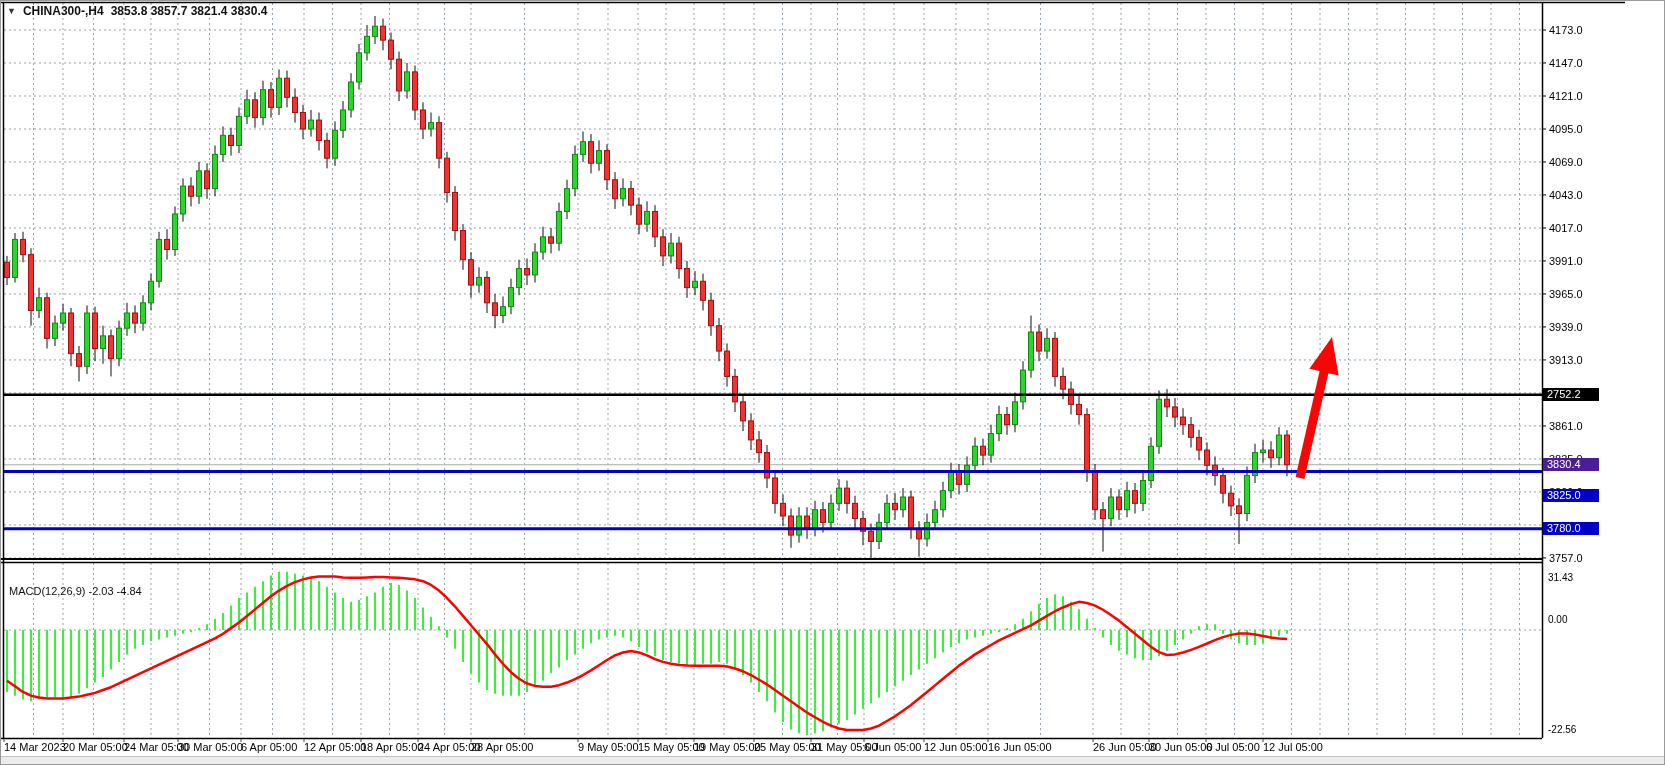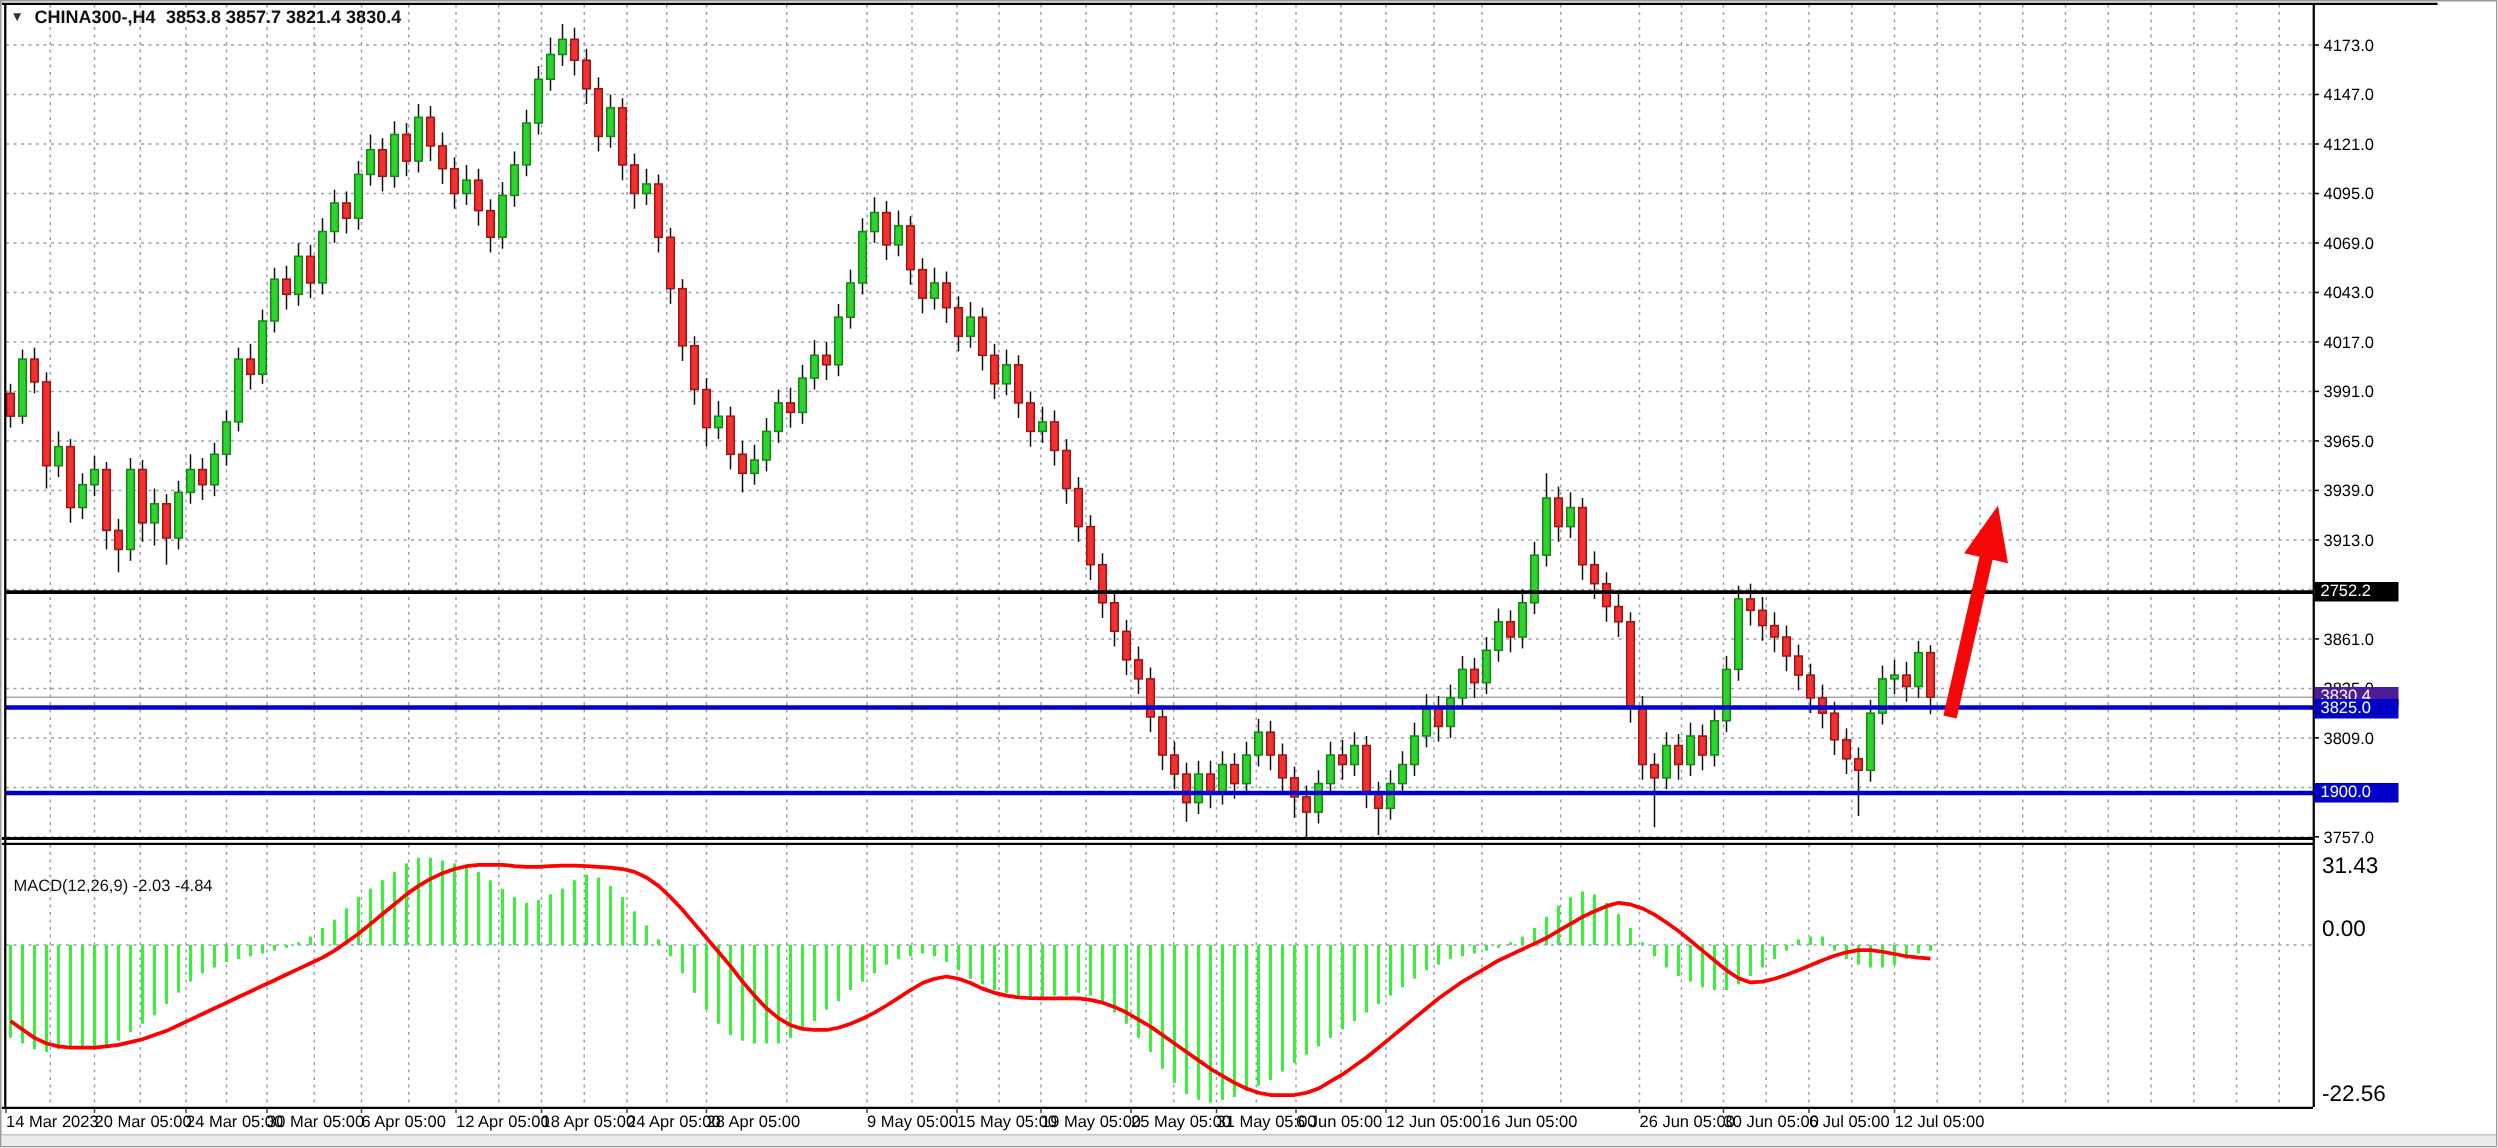--- a/index.html
+++ b/index.html
@@ -7,21 +7,21 @@
           font-family:"Liberation Sans",sans-serif;overflow:hidden;
           border:1px solid #9a9a9a;box-sizing:border-box;}
   svg{position:absolute;left:0;top:0;}
   .overlay{position:absolute;z-index:5;}
   .title-bar{left:6px;top:3px;display:flex;align-items:center;gap:7px;
              font-size:12px;font-weight:bold;color:#111;}
   .tri{font-size:9px;color:#333;line-height:10px;cursor:pointer;}
   .macd-info{left:8px;top:584px;font-size:11px;color:#111;}
   .px-box{left:1542px;width:52px;height:13px;font-size:11px;line-height:13px;
           padding-left:4px;color:#fff;}
-  .macd-scale{left:1547px;font-size:15px;color:#000;height:12px;line-height:12px;}
+  .macd-scale{left:1547px;font-size:10px;color:#000;height:12px;line-height:12px;}
   .bottom-strip{left:0;top:755px;width:1665px;height:10px;background:#ececec;
                 border-top:1px solid #c4c4c4;}
 </style>
 </head>
 <body>
 
 <div class="screen">
 
   <svg id="svg" width="1665" height="765">
       <g stroke="#95a3b1" stroke-width="1" stroke-dasharray="2 3">
@@ -732,21 +732,21 @@
   <div class="overlay title-bar">
     <span class="tri">▼</span>
     <span>CHINA300-,H4</span>
     <span>3853.8 3857.7 3821.4 3830.4</span>
   </div>
 
   <div class="overlay macd-info">MACD(12,26,9) -2.03 -4.84</div>
 
   <div class="overlay px-box" id="box-black" style="top: 387px; background: rgb(0, 0, 0); color: rgb(255, 255, 255);">2752.2</div>
   <div class="overlay px-box" id="box-current" style="top: 457px; background: #4c1d95; color: rgb(255, 255, 255);">3830.4</div>
-  <div class="overlay px-box" id="box-blue1" style="top: 465px; background: rgb(0, 0, 200); color: rgb(255, 255, 255);">3825.0</div>
-  <div class="overlay px-box" id="box-blue2" style="top: 521px; background: rgb(0, 0, 200); color: rgb(255, 255, 255);">1900.0</div>
+  <div class="overlay px-box" id="box-blue1" style="top: 488px; background: rgb(0, 0, 200); color: rgb(255, 255, 255);">3825.0</div>
+  <div class="overlay px-box" id="box-blue2" style="top: 521px; background: rgb(0, 0, 200); color: rgb(255, 255, 255);">3780.0</div>
 
   <div class="overlay macd-scale" id="ms-top" style="top: 571px;">31.43</div>
   <div class="overlay macd-scale" id="ms-zero" style="top: 613px;">0.00</div>
   <div class="overlay macd-scale" id="ms-bot" style="top: 723px;">-22.56</div>
 
   <div class="overlay bottom-strip"></div>
 </div>
 
 </body></html>

